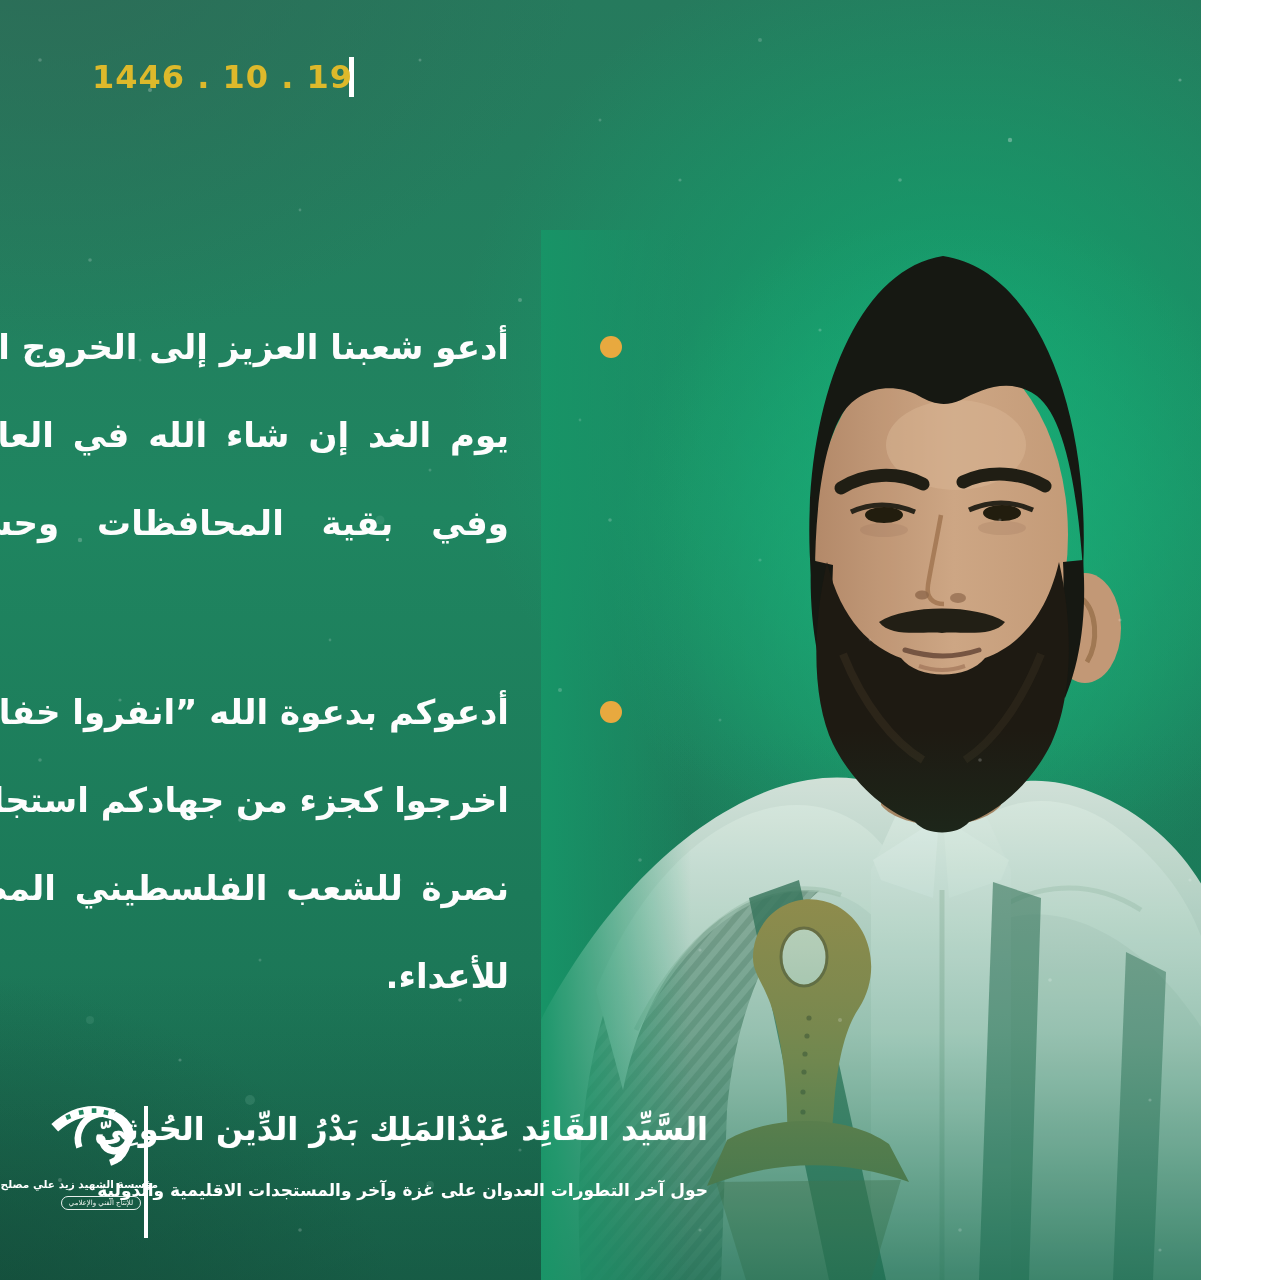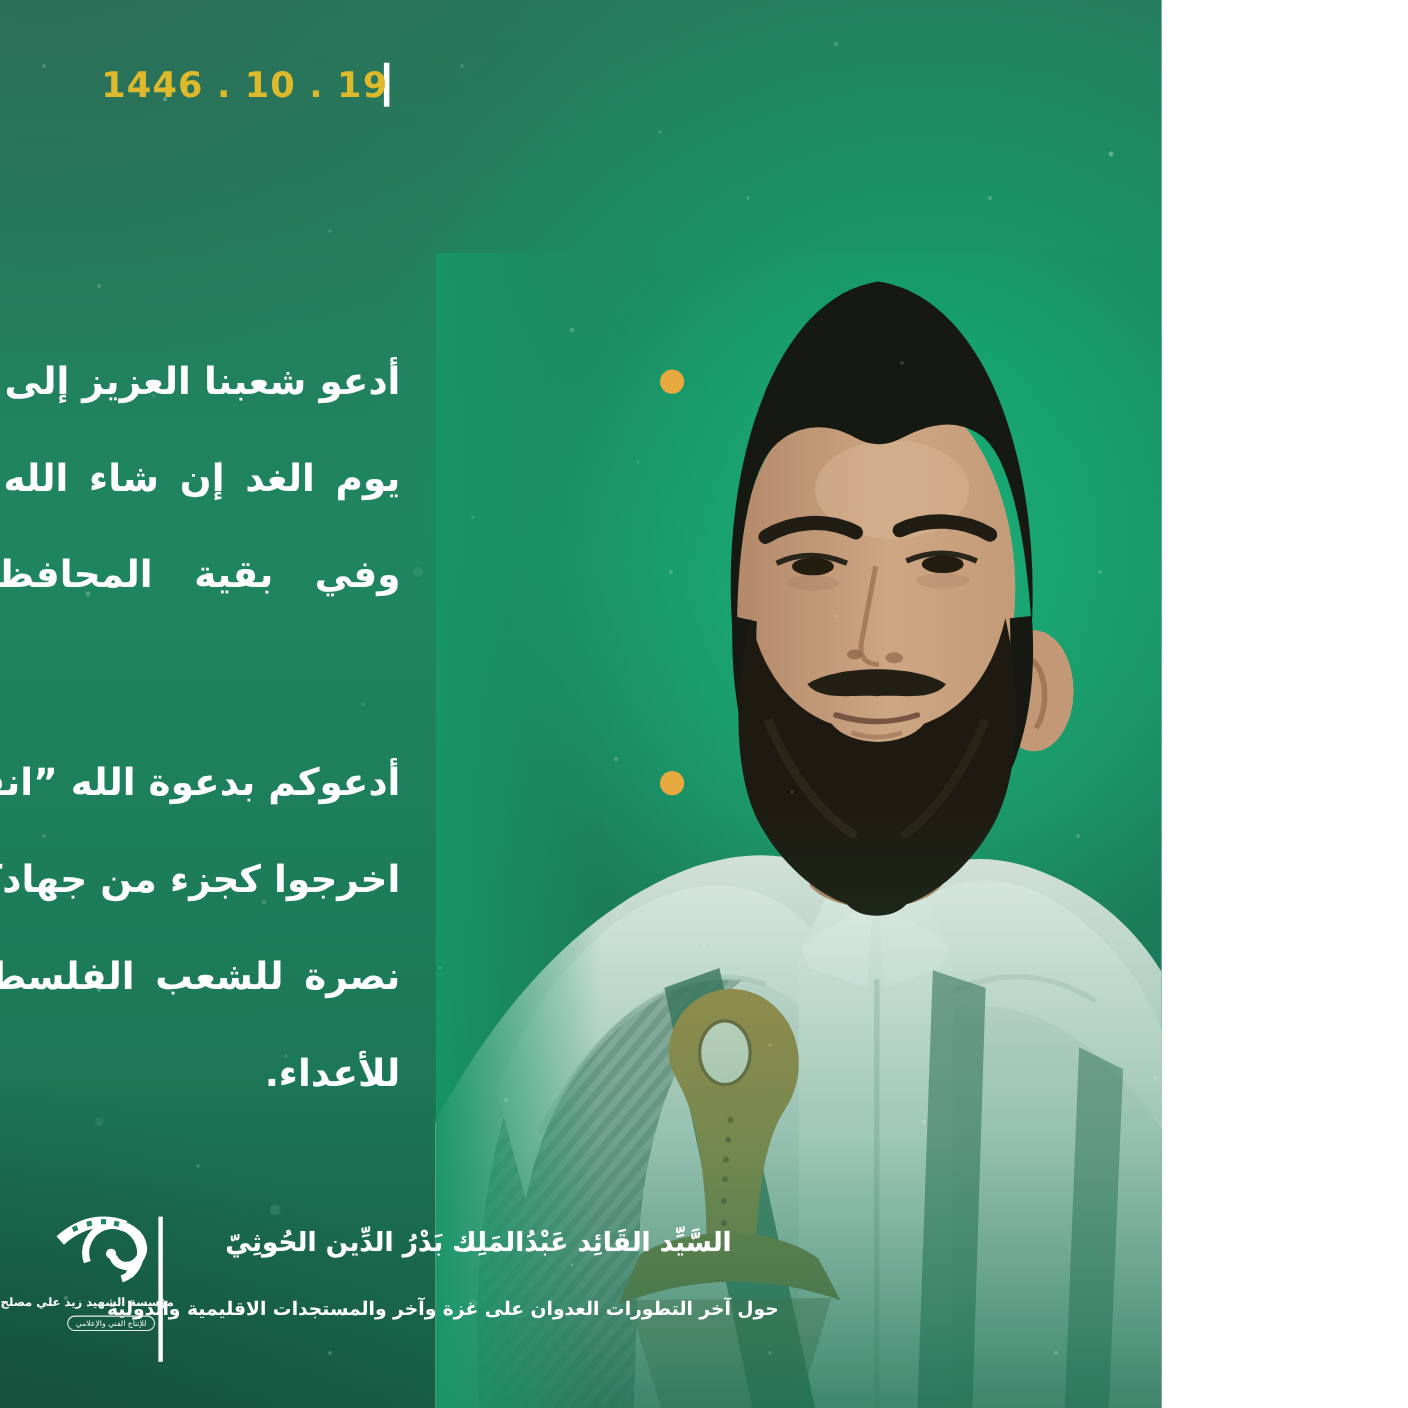--- a/index.html
+++ b/index.html
@@ -1,18 +1,18 @@
 <!DOCTYPE html>
 <html lang="ar"><head>
 <meta charset="utf-8">
 <style>
   html,body{margin:0;padding:0;}
   body{width:1280px;height:1280px;overflow:hidden;font-family:"DejaVu Sans",sans-serif;}
   .poster{
-    position:relative;width:1056px;height:1280px;overflow:hidden;
+    position:relative;width:1201px;height:1280px;overflow:hidden;
     background:
       linear-gradient(to top, rgba(13,62,47,.38), rgba(13,62,47,0) 24%),
       radial-gradient(820px 740px at 80% 30%, rgba(16,168,112,.85), rgba(16,168,112,0) 62%),
       radial-gradient(900px 700px at 4% -6%, rgba(45,106,86,.9), rgba(45,106,86,0) 60%),
       radial-gradient(820px 660px at -6% 106%, rgba(23,80,61,.8), rgba(23,80,61,0) 58%),
       linear-gradient(to bottom, #267a5d 0%, #1f8560 40%, #1c7a59 70%, #1d6e53 100%);
   }
   .grain{position:absolute;inset:0;pointer-events:none;}
   .portrait{position:absolute;right:0;top:230px;}
 
@@ -47,21 +47,21 @@
   
   .logo-block{position:absolute;left:44px;top:1100px;width:114px;text-align:center;color:#fff;}
   .logo-block .org-name{font-size:10.5px;font-weight:bold;direction:rtl;white-space:nowrap;margin-top:0;}
   .logo-block .org-pill{
     display:inline-block;margin-top:4px;padding:2px 7px;border:1px solid rgba(255,255,255,.9);
     border-radius:9px;font-size:7px;direction:rtl;white-space:nowrap;color:#eef5ef;text-align:center;
   }
   .footer-divider{position:absolute;left:144px;top:1106px;width:4px;height:132px;background:#ffffff;}
   .footer-titles{position:absolute;left:162px;top:1088px;width:546px;text-align:center;color:#ffffff;}
   .speaker-title{
-    font-size:24px;font-weight:bold;direction:rtl;white-space:nowrap;line-height:82px;
+    font-size:32px;font-weight:bold;direction:rtl;white-space:nowrap;line-height:82px;
     text-shadow:0 0 1px rgba(255,255,255,.45);
   }
   .speech-topic{
     font-size:17px;font-weight:bold;direction:rtl;white-space:nowrap;margin-top:10px;
   }
 </style>
 </head>
 <body>
 
 <div class="poster">

